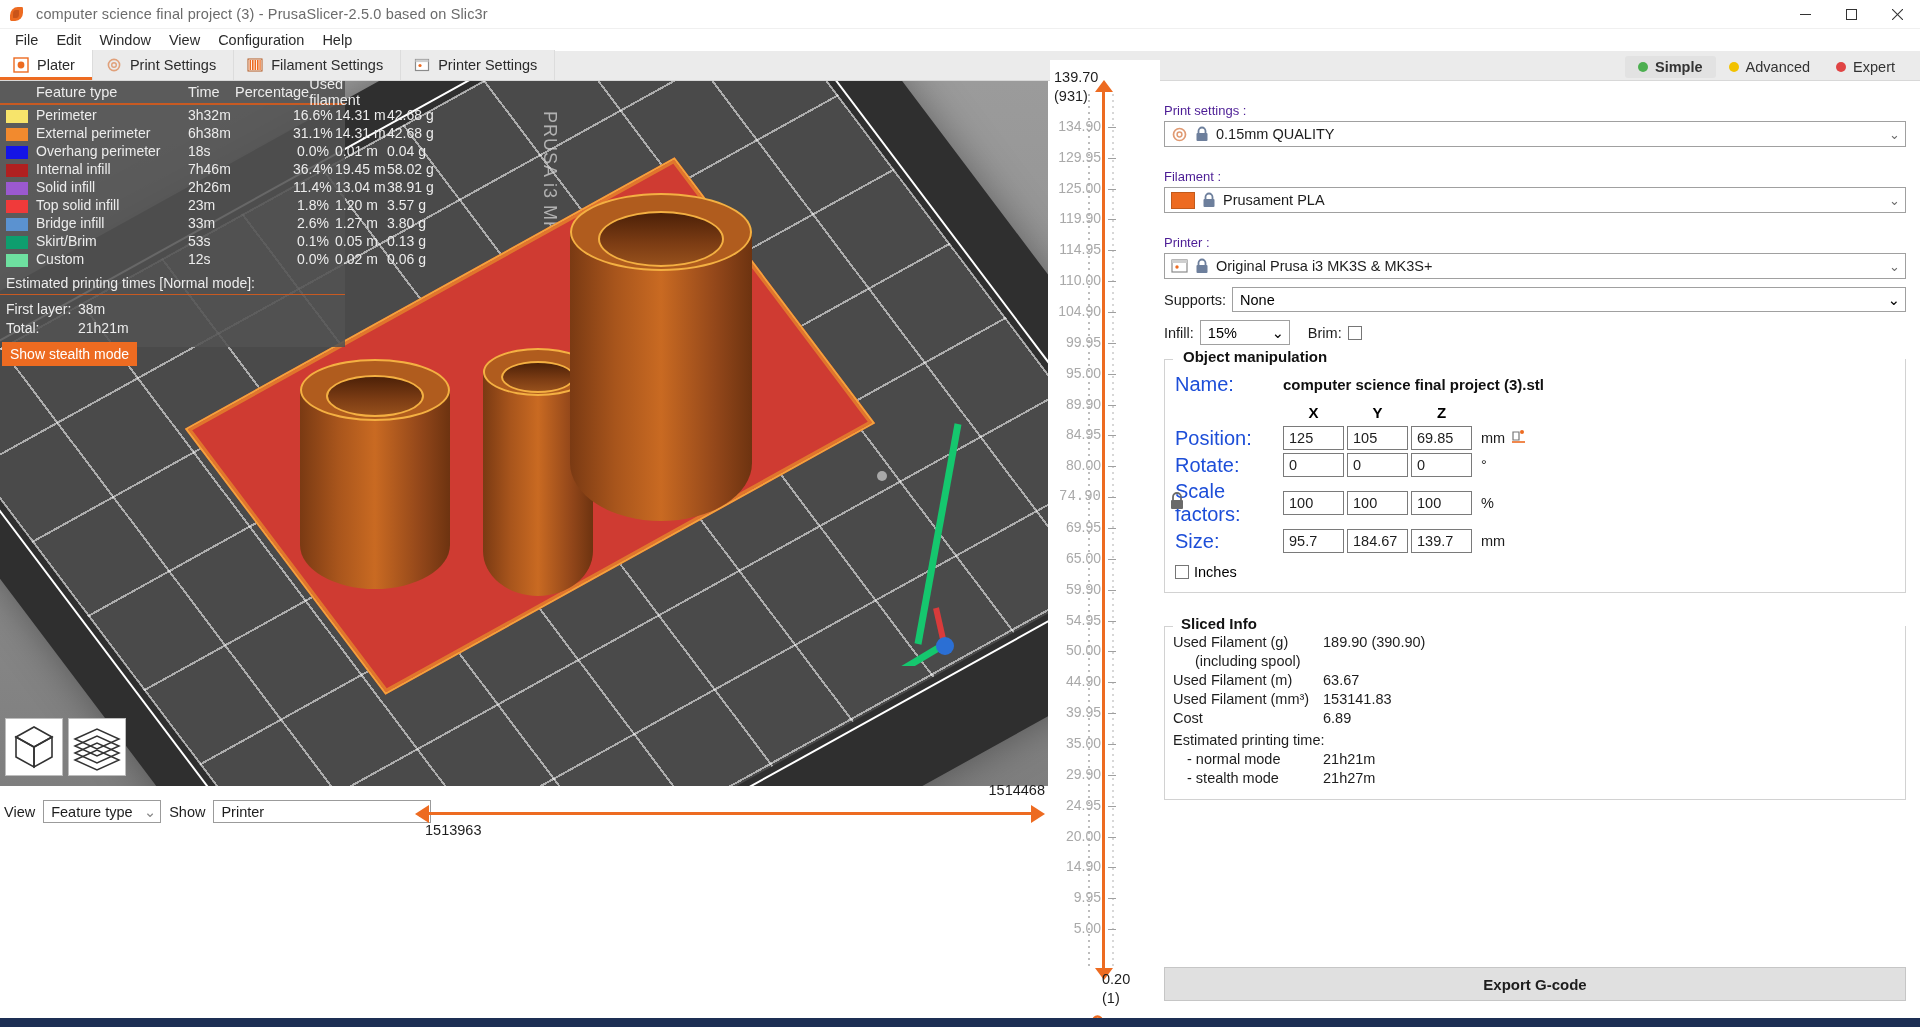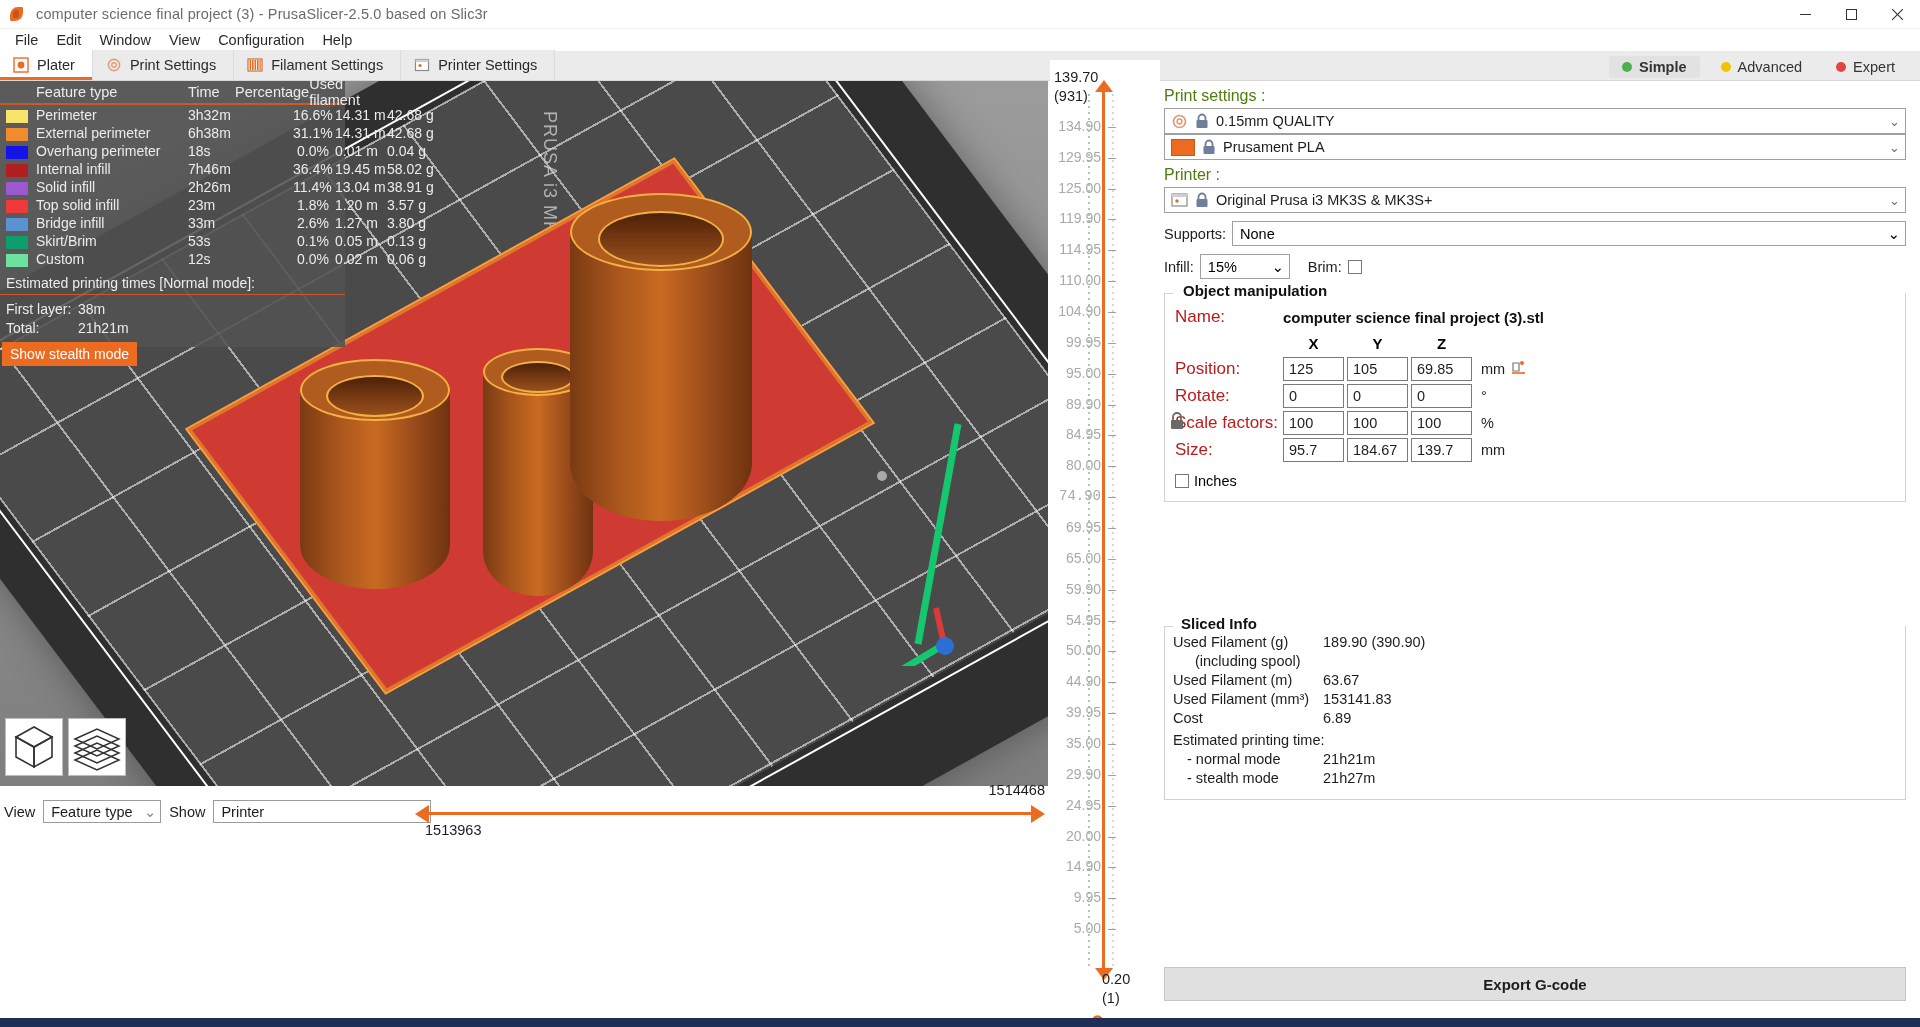--- a/index.html
+++ b/index.html
@@ -65,21 +65,21 @@
   .tab.active { background: #ffffff; }
   .tab.active::after {
     content: ""; position: absolute; left: 0; bottom: 0; width: 100%; height: 3px;
     background: #ed6b21;
   }
   .tab-ico { width: 16px; height: 16px; flex: none; display:block; }
 
   
   .modes {
     position: absolute; right: 12px; top: 55px; display: flex; align-items: center;
-    gap: 8px; height: 24px;
+    gap: 0px; height: 24px;
   }
   .mode {
     display: flex; align-items: center; gap: 7px; padding: 3px 13px;
     font-size: 14.5px; color: #333; border-radius: 3px;
   }
   .mode.selected { background: #e2e2e2; font-weight: bold; }
   .dot { width: 10px; height: 10px; border-radius: 50%; flex: none; }
 
   
   .viewport {
@@ -262,21 +262,21 @@
   .vs-lock {
     position: absolute; left: 38px; top: 955px;
   }
   .vs-gear { position: absolute; left: 70px; top: 958px; }
 
   
   .rightpanel {
     position: absolute; left: 1160px; top: 81px; width: 760px; height: 946px;
     background: #ffffff; padding: 0;
   }
-  .rp-label { font-size: 16px; color: #4d7c0f; margin: 6px 0 3px 4px; }
+  .rp-label { font-size: 13px; color: #4c1d95; margin: 22px 0 3px 4px; }
   .preset {
     margin: 0 14px 0 4px; height: 26px; border: 1px solid #a0a0a0;
     display: flex; align-items: center; gap: 7px; padding: 0 5px 0 6px;
     font-size: 14.5px; color: #1d1d1d; background: #fff;
   }
   .preset .chev { margin-left: auto; color: #6b6b6b; font-size: 13px; }
   .preset-wrap { position: relative; }
   .sw-orange {
     width: 24px; height: 17px; background: #ed6b21; border: 1px solid #c25a1b; flex:none;
   }
@@ -303,21 +303,21 @@
     position: relative; padding: 0 0 12px 0;
   }
   .groupbox::before {
     content: ""; position: absolute; left: 0; top: 0; width: 8px; height: 1px; background: #d2d2d2;
   }
   .gb-title {
     position: absolute; left: 12px; top: -11px; background: #fff; padding: 0 6px;
     font-size: 15px; font-weight: bold; color: #111;
   }
   .om-row { display: flex; align-items: center; margin: 0 0 0 10px; }
-  .om-lab { width: 108px; font-size: 17px; color: #b91c1c; }
+  .om-lab { width: 108px; font-size: 20px; color: #1d4ed8; }
   .om-name { font-size: 15px; font-weight: bold; color: #111; }
   .om-field {
     width: 61px; height: 24px; border: 1px solid #7a7a7a; background: #fff;
     font-size: 14.5px; color: #1d1d1d; padding: 0 5px; margin-right: 3px;
     display: flex; align-items: center;
   }
   .om-unit { font-size: 14.5px; color: #1d1d1d; margin-left: 6px; }
   .om-axis { width: 61px; margin-right: 3px; text-align: center; font-size: 15px; font-weight: bold; }
 
   
@@ -719,20 +719,21 @@
         <svg width="14" height="16" viewBox="0 0 14 16">
           <path d="M3.5 7 V5 a3.5 3.5 0 0 1 7 0 V7" fill="none" stroke="#6d7f9c" stroke-width="1.8"></path>
           <rect x="1.5" y="7" width="11" height="8" rx="1" fill="#6d7f9c"></rect>
         </svg>
         <span>0.15mm QUALITY</span>
         <span class="chev">⌄</span>
       </div>
 
     </div>
 
+    <div class="rp-label">Filament :</div>
     <div class="preset-wrap">
       <div class="preset">
         <span class="sw-orange"></span>
         <svg width="14" height="16" viewBox="0 0 14 16">
           <path d="M3.5 7 V5 a3.5 3.5 0 0 1 7 0 V7" fill="none" stroke="#6d7f9c" stroke-width="1.8"></path>
           <rect x="1.5" y="7" width="11" height="8" rx="1" fill="#6d7f9c"></rect>
         </svg>
         <span>Prusament PLA</span>
         <span class="chev">⌄</span>
       </div>

